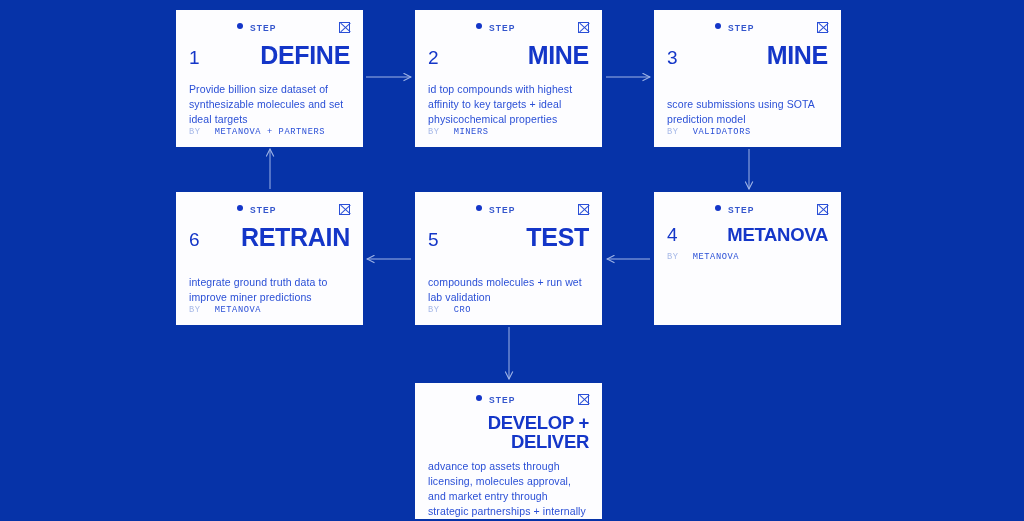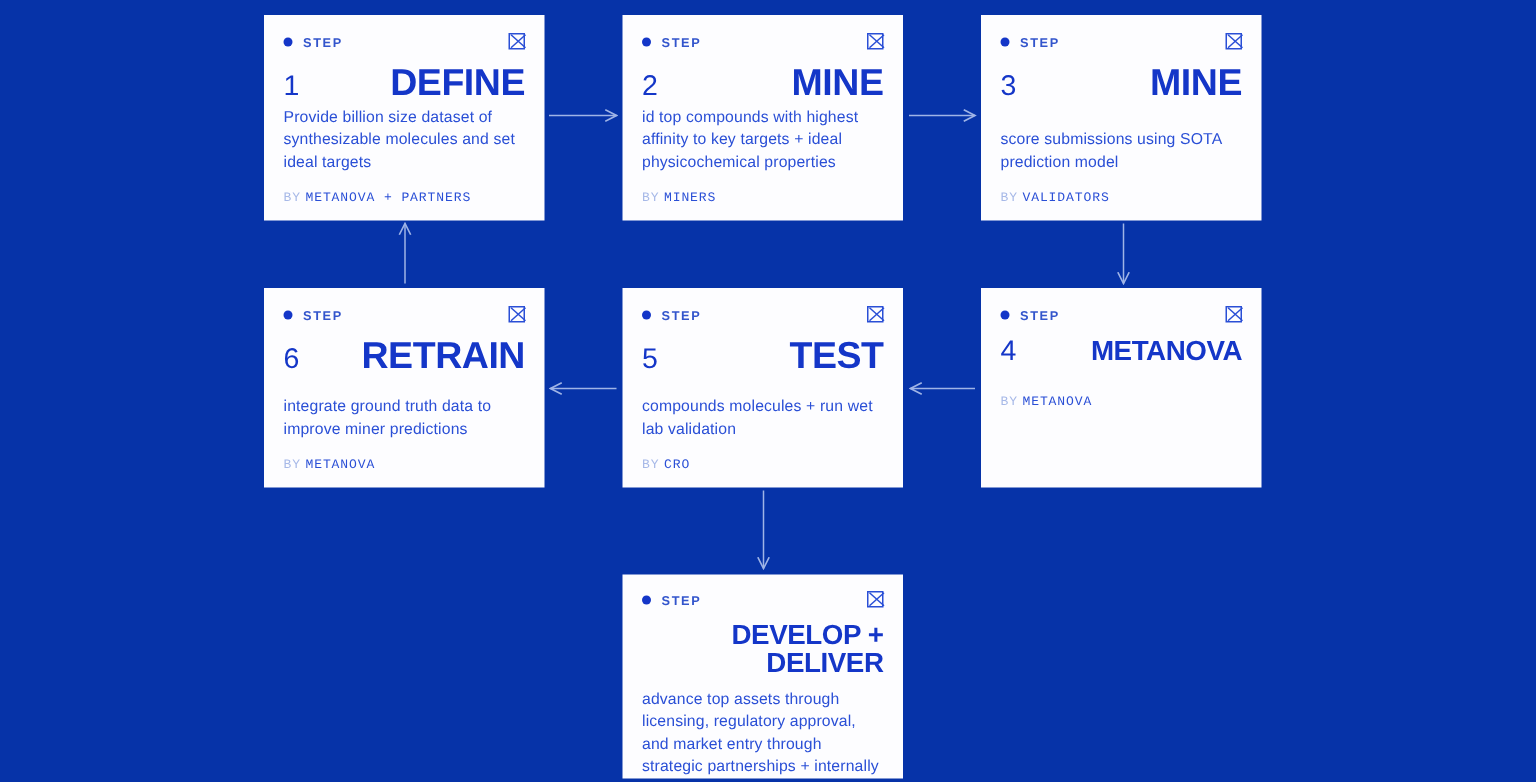--- a/index.html
+++ b/index.html
@@ -42,22 +42,23 @@
   }
 
   .card-top {
     display: flex;
     align-items: center;
     justify-content: space-between;
     height: 13px;
   }
   .step-tag {
     display: flex;
-    align-items: center;
+    align-items: flex-start;
     gap: 7px;
+    margin-left: 48px;
   }
   .dot {
     width: 6px;
     height: 6px;
     border-radius: 50%;
     background: #1436c8;
     display: block;
   }
   .step-word {
     font-size: 8.5px;
@@ -113,24 +114,23 @@
 
   .card-desc {
     margin-top: auto;
     font-size: 10.5px;
     line-height: 15px;
     color: #2a4fd6;
     font-weight: 400;
     letter-spacing: 0.1px;
   }
   .card-by {
-    margin-top: 11px;
     display: flex;
     align-items: center;
-    gap: 3px;
+    gap: 14px;
     font-family: "Liberation Mono", monospace;
     font-size: 8.7px;
     letter-spacing: 0.6px;
   }
   .by-label { color: #a7b9e8; }
   .by-value { color: #2a4fd6; }
 
   .card.no-num .card-head { justify-content: flex-end; }
   .card.tall .card-desc { margin-top: 18px; }
 </style>
@@ -287,16 +287,16 @@
     <div class="card-top">
       <div class="step-tag">
         <span class="dot"></span>
         <span class="step-word">STEP</span>
       </div>
       <span class="close-icon"></span>
     </div>
     <div class="card-head">
       <span class="card-title wide">DEVELOP + DELIVER</span>
     </div>
-    <div class="card-desc">advance top assets through licensing, regulatory approval, and market entry through strategic partnerships + internally</div>
+    <div class="card-desc">advance top assets through licensing, molecules approval, and market entry through strategic partnerships + internally</div>
   </div>
 
 </div>
 
 </body></html>

